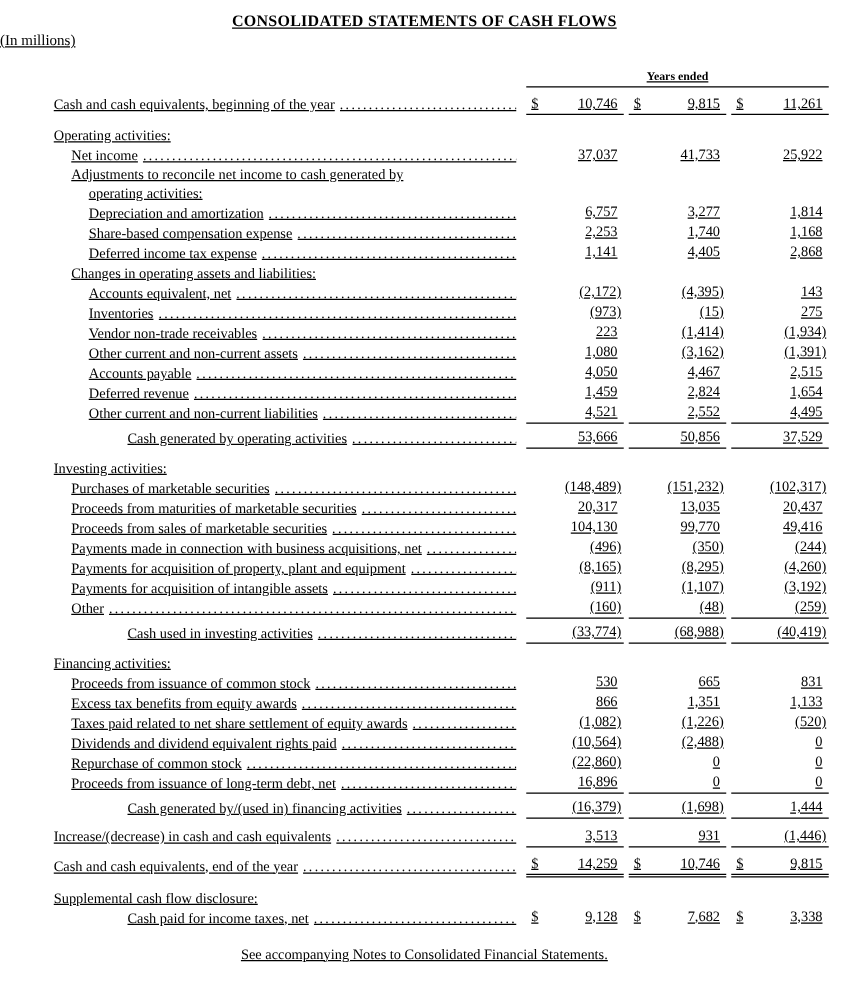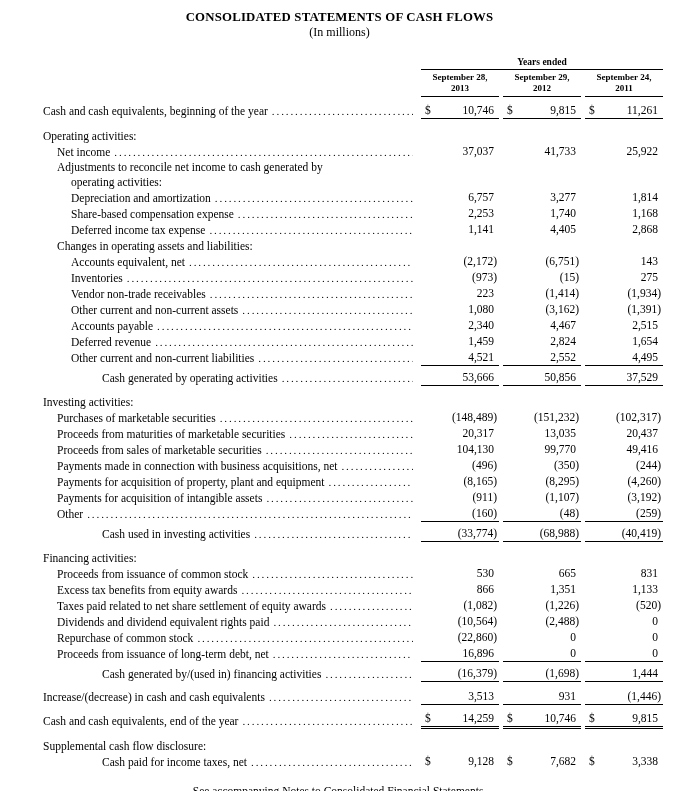--- a/index.html
+++ b/index.html
@@ -1,28 +1,28 @@
 <!DOCTYPE html>
 <html><head>
 <meta charset="utf-8">
 <style>
   html,body { margin:0; padding:0; background:#fff; }
   .page {
     width:679px; height:791px; box-sizing:border-box;
     padding:8px 16px 0 43px;
     font-family:"Liberation Serif","DejaVu Serif",serif;
     font-size:11.5px; color:#000; background:#fff;
-    overflow:hidden; position:relative;
+    overflow:hidden; position:relative;text-decoration:underline;
   }
   .title {
     text-align:center; font-weight:bold; font-size:12.8px; line-height:15px;
     margin:2px -16px 0 -43px; letter-spacing:0.2px;
   }
   .subtitle {
-    text-align:center; font-size:12px; line-height:15px;
+    font-size:12px; line-height:15px;
     margin:0 -16px 14px -43px;
   }
   .thead { display:flex; margin-top:17px; }
   .thead .spacer { flex:1; }
   .head-right { width:242px; flex-shrink:0; }
   .years {
     text-align:center; font-weight:bold; font-size:9.5px; line-height:11px;
     border-bottom:1px solid #000; padding-bottom:1px;
   }
   .date-cols { display:flex; gap:4px; margin-top:2px; }
@@ -59,34 +59,20 @@
 <body>
 
 <div class="page">
   <div class="title">CONSOLIDATED STATEMENTS OF CASH FLOWS</div>
   <div class="subtitle">(In millions)</div>
 
   <div class="thead">
     <div class="spacer"></div>
     <div class="head-right">
       <div class="years">Years ended</div>
-      <div class="date-cols">
-        <div class="date-col">
-          <span>September 28,</span><br>
-          <span>2013</span>
-        </div>
-        <div class="date-col">
-          <span>September 29,</span><br>
-          <span>2012</span>
-        </div>
-        <div class="date-col">
-          <span>September 24,</span><br>
-          <span>2011</span>
-        </div>
-      </div>
     </div>
   </div>
 
   <div id="rows">
       <div class="row">
         <div class="lblwrap">
           <span class="lbl" style="padding-left: 0px;">Cash and cash equivalents, beginning of the year</span>
           <span class="leader">..........................................................................................................................................................................</span>
         </div>
         <div class="cols">
@@ -191,21 +177,21 @@
       <div class="row">
         <div class="lblwrap">
           <span class="lbl" style="padding-left: 28px;">Accounts equivalent, net</span>
           <span class="leader">..........................................................................................................................................................................</span>
         </div>
         <div class="cols">
           <div class="col">
             <span class="num">(2,172)</span>
           </div>
           <div class="col">
-            <span class="num">(6,751)</span>
+            <span class="num">(4,395)</span>
           </div>
           <div class="col">
             <span class="num pad">143</span>
           </div>
         </div>
       </div>
       <div class="row">
         <div class="lblwrap">
           <span class="lbl" style="padding-left: 28px;">Inventories</span>
           <span class="leader">..........................................................................................................................................................................</span>
@@ -256,21 +242,21 @@
           </div>
         </div>
       </div>
       <div class="row">
         <div class="lblwrap">
           <span class="lbl" style="padding-left: 28px;">Accounts payable</span>
           <span class="leader">..........................................................................................................................................................................</span>
         </div>
         <div class="cols">
           <div class="col">
-            <span class="num pad">2,340</span>
+            <span class="num pad">4,050</span>
           </div>
           <div class="col">
             <span class="num pad">4,467</span>
           </div>
           <div class="col">
             <span class="num pad">2,515</span>
           </div>
         </div>
       </div>
       <div class="row">

